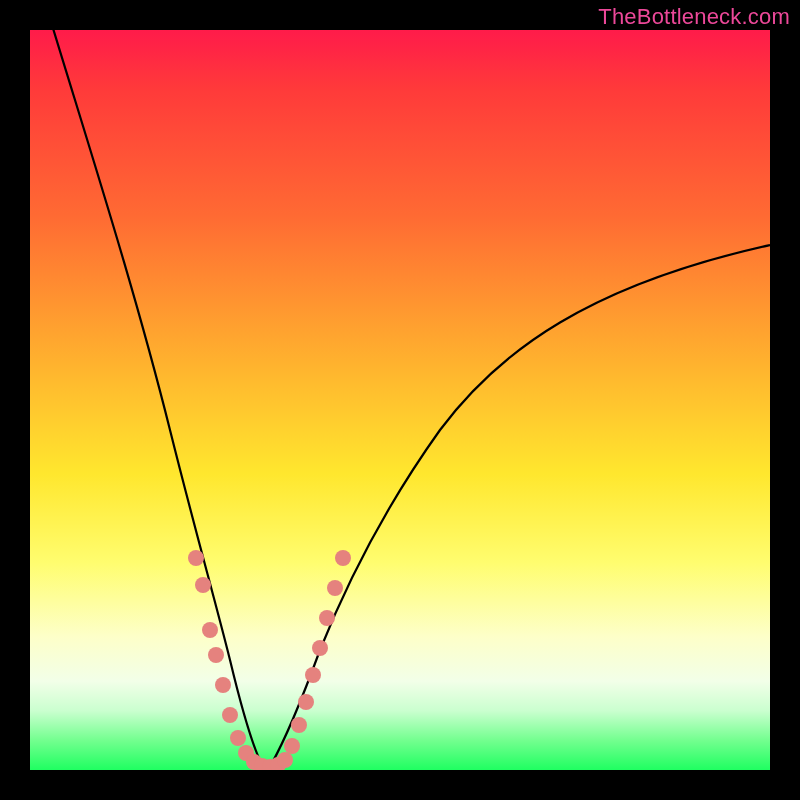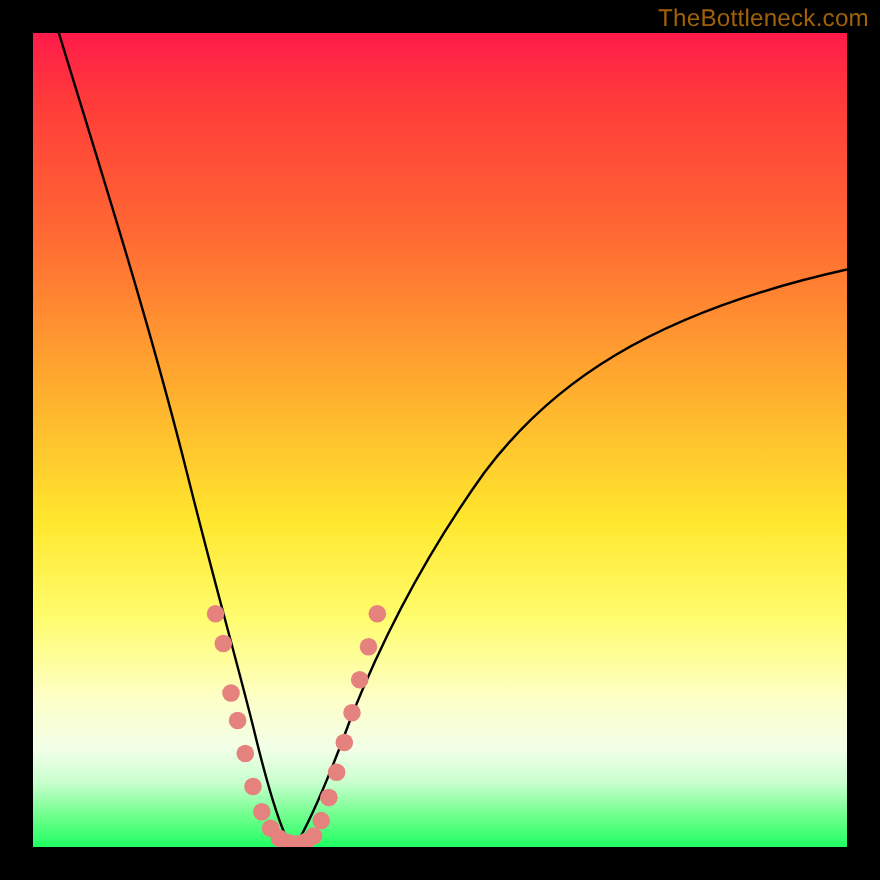--- a/index.html
+++ b/index.html
@@ -14,21 +14,21 @@
   .frame {
     position: relative;
     width: 800px;
     height: 800px;
     background: #000;
   }
   .watermark {
     position: absolute;
     top: 4px;
     right: 10px;
-    color: #a16207;
+    color: #ec4899;
     font-size: 22px;
     font-weight: 400;
     letter-spacing: 0.2px;
     z-index: 10;
   }
   .plot-area {
     position: absolute;
     left: 30px;
     top: 30px;
     width: 740px;

